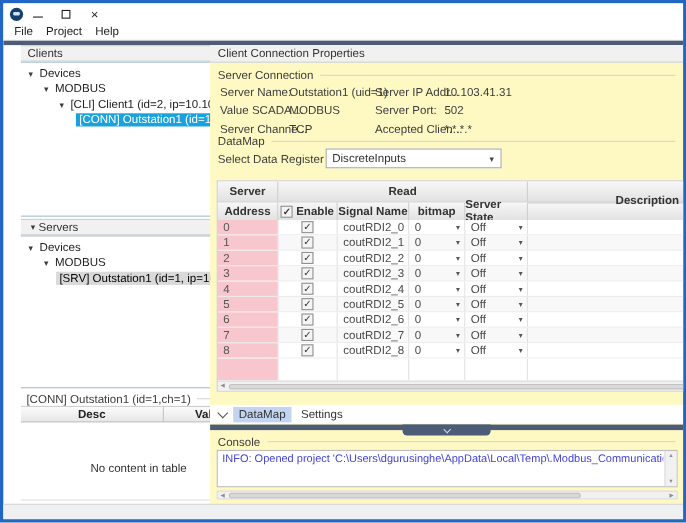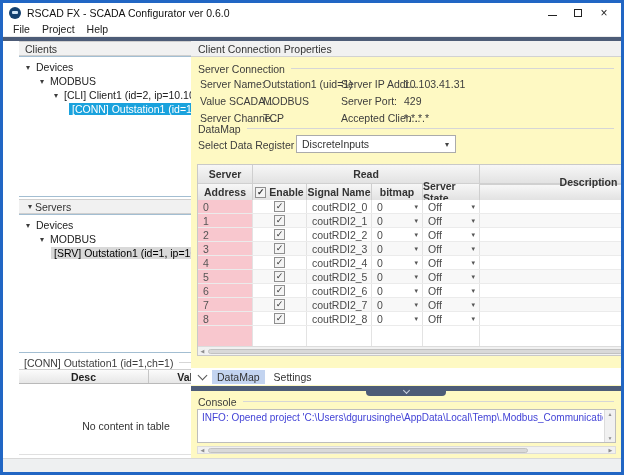--- a/index.html
+++ b/index.html
@@ -103,21 +103,20 @@
   .vscroll .sarr{font-size:5px;color:#8e8e8e;line-height:8px;}
   .console-hscroll{position:absolute;top:405px;left:6px;right:5px;height:8px;background:#f1f1f1;border:1px solid #dcdcdc;display:flex;align-items:center;}
 </style>
 </head>
 <body>
 
 <div id="window">
 
   <div class="titlebar">
     <span class="app-icon"></span>
-    <span class="title-text">RSCAD FX - SCADA Configurator ver 0.6.0</span>
     <span class="winbtn">
         <span class="min-glyph"></span>
       </span>
     <span class="winbtn">
         <span class="max-glyph"></span>
       </span>
     <span class="winbtn">
         <span>×</span>
       </span>
   </div>
@@ -204,21 +203,21 @@
       <div class="frow">
         <span class="fl1">Server Name:</span>
         <span class="fv1">Outstation1 (uid=1)</span>
         <span class="fl2">Server IP Addr...</span>
         <span class="fv2">10.103.41.31</span>
       </div>
       <div class="frow">
         <span class="fl1">Value SCADA ...</span>
         <span class="fv1">MODBUS</span>
         <span class="fl2">Server Port:</span>
-        <span class="fv2">429</span>
+        <span class="fv2">502</span>
       </div>
       <div class="frow">
         <span class="fl1">Server Channe...</span>
         <span class="fv1">TCP</span>
         <span class="fl2">Accepted Clien...</span>
         <span class="fv2">*.*.*.*</span>
       </div>
     </div>
 
     <div class="group-line grp-dm">

